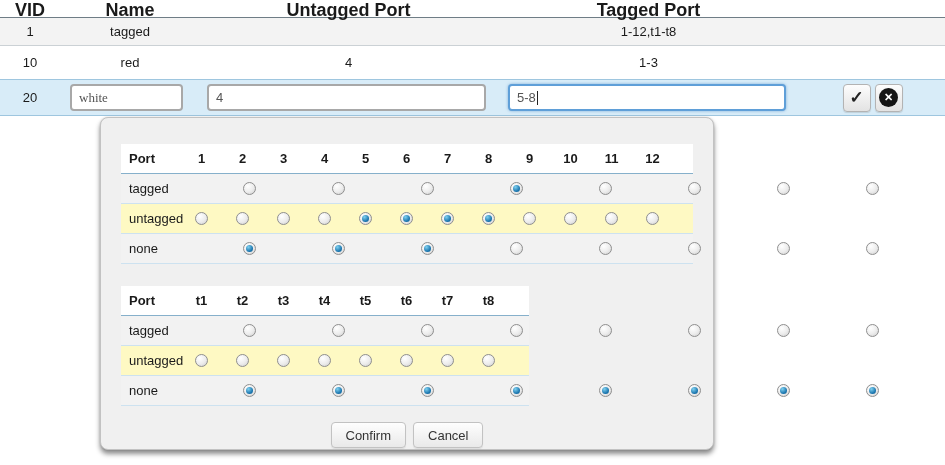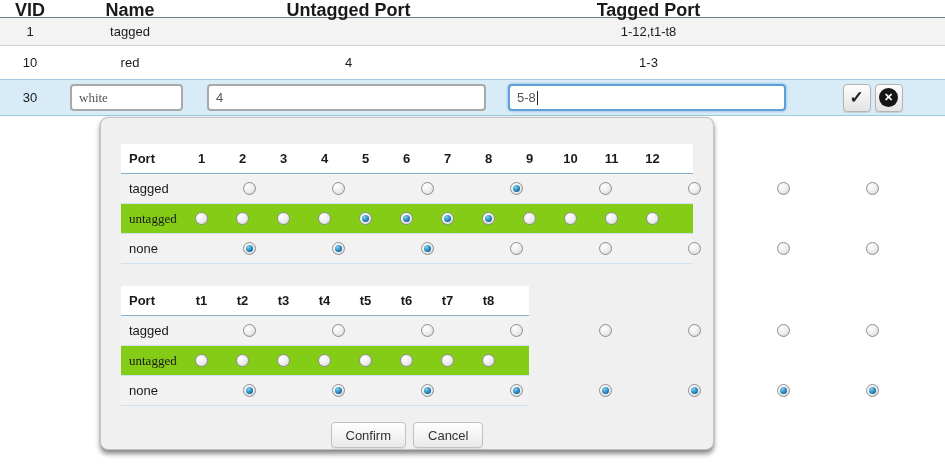--- a/index.html
+++ b/index.html
@@ -40,21 +40,21 @@
     background:#f0f0f0; border:1px solid #c2c2c2; border-radius:8px;
     box-shadow:0 4px 5px rgba(0,0,0,.45), 0 0 2px rgba(0,0,0,.15); }
   .port-table { background:#fff; margin-left:20px; }
   .pt1 { margin-top:26px; width:572px; }
   .pt2 { margin-top:22px; width:408px; }
   .pt-row { display:grid; align-items:center; height:30px; }
   .pt1 .pt-row { grid-template-columns:60px repeat(12,41px) 20px; }
   .pt2 .pt-row { grid-template-columns:60px repeat(8,41px) 20px; }
   .pt-head { background:#fff; border-bottom:1px solid #86b0cb; font-weight:bold; }
   .pt-odd { background:#f2f2f2; border-bottom:1px solid #cde2f0;gap:48px; }
-  .pt-even { background:#84cc16; border-bottom:1px solid #cde2f0;font-family:Liberation Serif, serif; }
+  .pt-even { background:#fef9c3; border-bottom:1px solid #cde2f0; }
   .pt-label { padding-left:8px; font-size:13px; }
   .pt-col { text-align:center; font-size:13px; }
   .pt-cell { display:flex; align-items:center; justify-content:center; }
 
   .radio { width:13px; height:13px; border-radius:50%; border:1px solid #8f8f8f; cursor:pointer;
     background:radial-gradient(circle at 35% 30%, #ffffff, #ececec 55%, #cccccc); }
   .radio.checked { position:relative; }
   .radio.checked::after { content:""; position:absolute; left:2px; top:2px; width:7px; height:7px;
     border-radius:50%; background:radial-gradient(circle at 35% 30%, #7fd1f0, var(--radio-selected,#1b75ae) 65%, #0d5c8d); }
   .radio.checked { position:relative; }
@@ -86,21 +86,21 @@
 
   <div class="vt-row row-b">
     <div class="vt-cell">10</div>
     <div class="vt-cell">red</div>
     <div class="vt-cell">4</div>
     <div class="vt-cell">1-3</div>
     <div class="vt-cell"></div>
   </div>
 
   <div class="vt-row vt-edit">
-    <div class="vt-cell">30</div>
+    <div class="vt-cell">20</div>
     <div class="vt-cell cell-left">
       <input class="edit-input in-name" value="white" style="">
     </div>
     <div class="vt-cell cell-left">
       <input class="edit-input in-tagged" value="4" style="">
     </div>
     <div class="vt-cell cell-left">
       <div class="edit-input in-untagged" role="textbox">
         <span>5-8</span>
           <span class="caret"></span>

